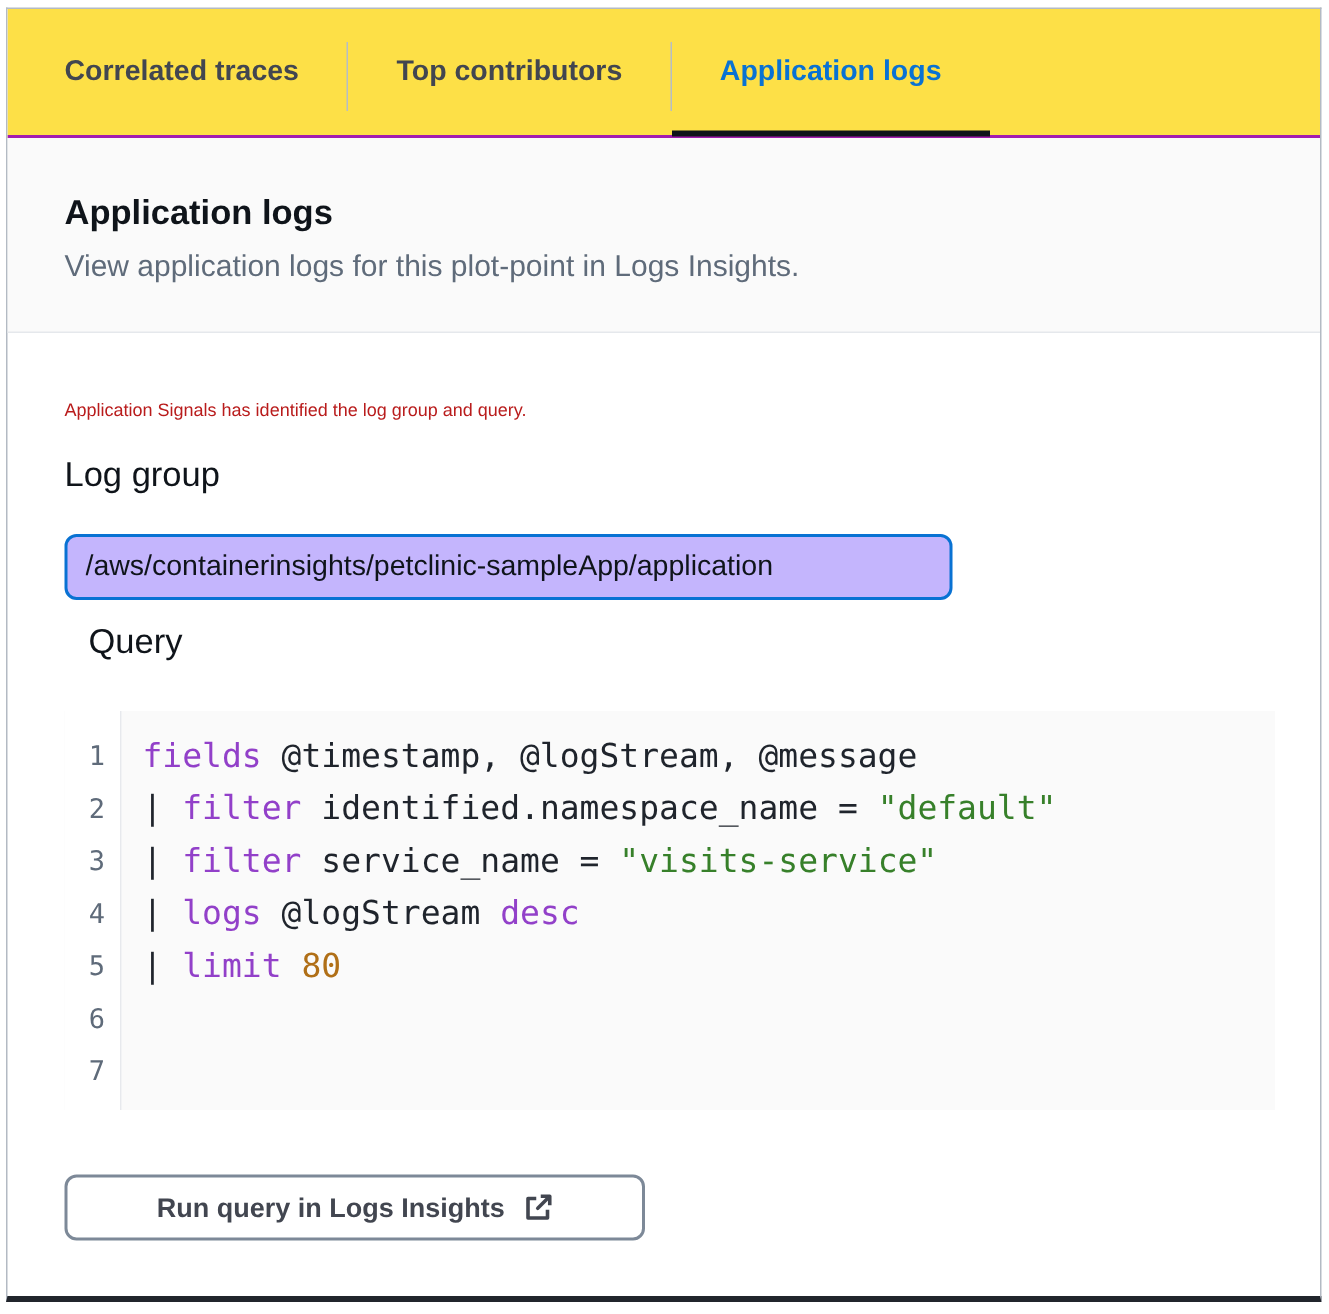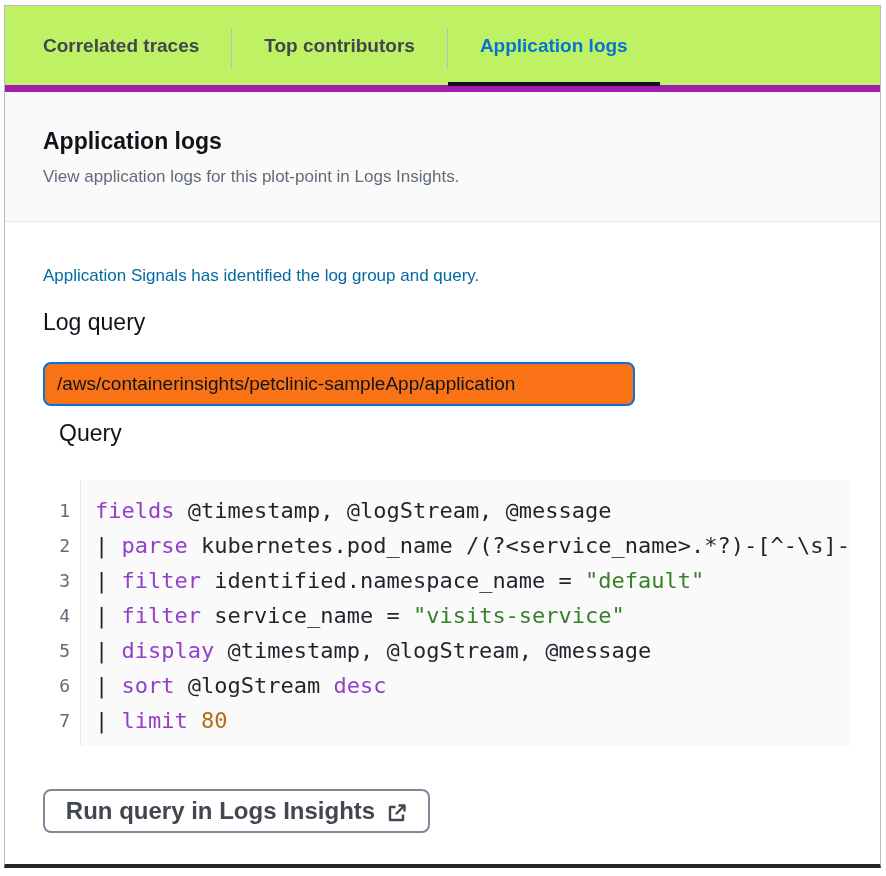--- a/index.html
+++ b/index.html
@@ -5,47 +5,47 @@
   * { margin: 0; padding: 0; box-sizing: border-box; }
   html, body { width: 886px; height: 876px; background: #ffffff; font-family: "Liberation Sans", sans-serif; }
   .frame {
     position: absolute; top: 5px; left: 4px; width: 877px; height: 863px;
     border-left: 1px solid #b3bac3; border-right: 1px solid #b3bac3; border-top: 1px solid #b3bac3;
     border-bottom: 4px solid #21252c;
     background: #ffffff; overflow: hidden;
   }
   
   .tab-bar {
-    height: 86px; background: #bef264; display: flex; align-items: stretch;
-    padding-left: 33px; border-bottom: 7px solid #a21caf; position: relative;
+    height: 86px; background: #fde047; display: flex; align-items: stretch;
+    padding-left: 33px; border-bottom: 2px solid #a21caf; position: relative;
   }
   .tab {
     display: flex; align-items: center; padding: 0 32px;
     font-size: 19px; font-weight: 700; color: #424650; cursor: pointer; position: relative;
   }
   .tab.first { padding-left: 5px; }
   .tab.active { color: #0972d3; }
   .tab.active::after {
     content: ""; position: absolute; left: 0; right: 0; bottom: -1px; height: 4px; background: #0f141a;
   }
   .tab-divider { width: 1px; background: #b6bdc6; margin: 22px 0 16px 0; }
   
   .panel-header {
     height: 130px; background: #fafafa; border-bottom: 1px solid #e5e8ec; padding: 36px 38px 0 38px;
   }
   .panel-title { font-size: 23px; font-weight: 700; color: #0f141a; }
-  .panel-description { font-size: 17px; color: #5f6b7a; margin-top: 12px; }
+  .panel-description { font-size: 20px; color: #5f6b7a; margin-top: 12px; }
   
   .content { padding: 44px 38px 0 38px; }
-  .intro-text { font-size: 17px; color: #0369a1; }
+  .intro-text { font-size: 12px; color: #b91c1c; }
   .field-label { font-size: 23px; font-weight: 400; color: #0f141a; }
   .log-group-label { margin-top: 23px; }
   .log-group-input {
     display: block; margin-top: 26px; width: 592px; height: 44px;
-    border: 2px solid #0972d3; border-radius: 8px; background: #f97316;
+    border: 2px solid #0972d3; border-radius: 8px; background: #c4b5fd;
     font-family: "Liberation Sans", sans-serif; font-size: 19px; color: #0f141a;
     padding: 0 12px; outline: none;
   }
   .query-label { margin-top: 14px; margin-left: 16px; }
   
   .query-editor {
     margin-top: 33px; width: 807px; height: 266px; background: #fafafa;
     display: flex; overflow: hidden;
     font-family: "DejaVu Sans Mono", monospace; font-size: 22px; line-height: 35px;
   }
@@ -57,21 +57,21 @@
   .code-lines { padding: 13px 0 0 14px; flex: 1; overflow: hidden; }
   .code-line { white-space: pre; overflow: hidden; color: #1f242c; }
   .kw { color: #9240c9; }
   .str { color: #37802a; }
   .num { color: #b06f17; }
   
   .run-query-button {
     margin-top: 43px; width: 387px; height: 44px;
     display: flex; align-items: center; justify-content: center; gap: 12px;
     background: #ffffff; border: 2px solid #7d8998; border-radius: 8px;
-    font-family: "Liberation Sans", sans-serif; font-size: 24px; font-weight: 700; color: #424650;
+    font-family: "Liberation Sans", sans-serif; font-size: 18px; font-weight: 700; color: #424650;
     cursor: pointer;
   }
   .ext-icon { width: 20px; height: 20px; display: inline-block; }
 </style>
 </head>
 <body>
 
 <div class="frame">
 
   <div class="tab-bar">
@@ -89,42 +89,40 @@
   </div>
 
   <div class="panel-header">
     <div class="panel-title">Application logs</div>
     <div class="panel-description">View application logs for this plot-point in Logs Insights.</div>
   </div>
 
   <div class="content">
     <div class="intro-text">Application Signals has identified the log group and query.</div>
 
-    <div class="field-label log-group-label">Log query</div>
+    <div class="field-label log-group-label">Log group</div>
     <input class="log-group-input" type="text" value="/aws/containerinsights/petclinic-sampleApp/application" style="">
 
     <div class="field-label query-label">Query</div>
 
     <div class="query-editor">
       <div class="gutter">
         <span class="line-number">1</span>
         <span class="line-number">2</span>
         <span class="line-number">3</span>
         <span class="line-number">4</span>
         <span class="line-number">5</span>
         <span class="line-number">6</span>
         <span class="line-number">7</span>
       </div>
       <div class="code-lines">
         <div class="code-line"><span class="kw">fields</span><span> @timestamp, @logStream, @message</span></div>
-        <div class="code-line"><span>| </span><span class="kw">parse</span><span> kubernetes.pod_name /(?&lt;service_name&gt;.*?)-[^-\s]-</span></div>
         <div class="code-line"><span>| </span><span class="kw">filter</span><span> identified.namespace_name = </span><span class="str">"default"</span></div>
         <div class="code-line"><span>| </span><span class="kw">filter</span><span> service_name = </span><span class="str">"visits-service"</span></div>
-        <div class="code-line"><span>| </span><span class="kw">display</span><span> @timestamp, @logStream, @message</span></div>
-        <div class="code-line"><span>| </span><span class="kw">sort</span><span> @logStream </span><span class="kw">desc</span></div>
+        <div class="code-line"><span>| </span><span class="kw">logs</span><span> @logStream </span><span class="kw">desc</span></div>
         <div class="code-line"><span>| </span><span class="kw">limit</span><span> </span><span class="num">80</span></div>
       </div>
     </div>
 
     <button class="run-query-button">
       <span>Run query in Logs Insights</span>
       <span class="ext-icon">
         <svg viewBox="0 0 20 20" width="20" height="20" fill="none" stroke="#424650" stroke-width="2.4">
           <path d="M16 11.5 V17 H3 V4 H8.5" stroke-linejoin="round"></path>
           <path d="M11.5 2.5 H17.5 V8.5" stroke-linejoin="round"></path>

